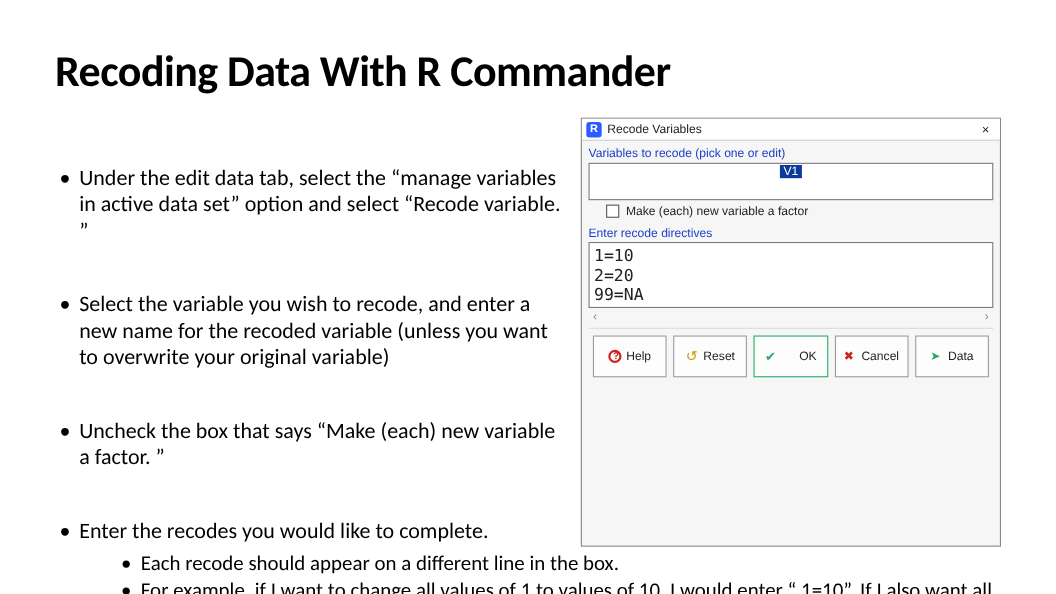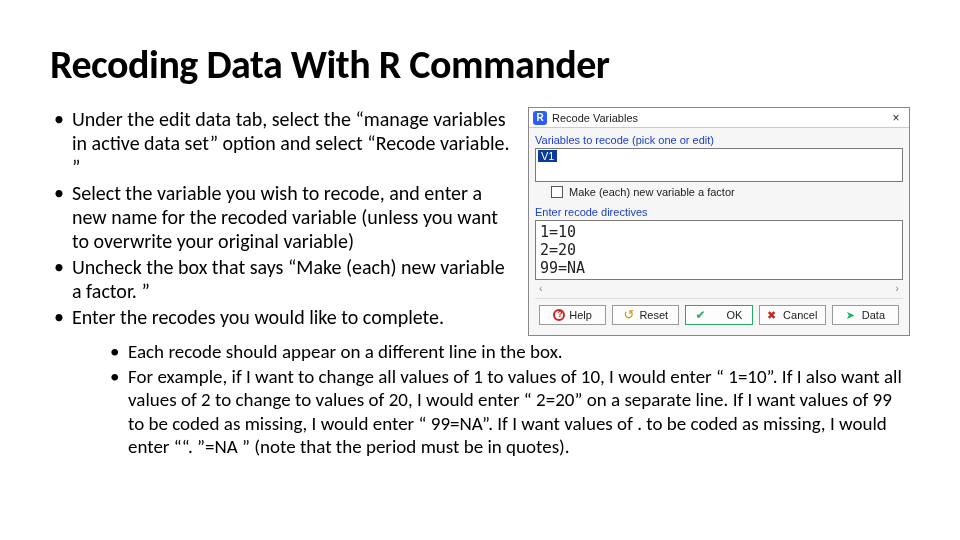--- a/index.html
+++ b/index.html
@@ -31,20 +31,21 @@
   .bullets {
     flex: 1;
     font-size: 20px;
     line-height: 1.2;
   }
   .bullets ul { list-style: none; }
   .bullets > ul > li {
     position: relative;
     padding-left: 22px;
     margin-bottom: 2px;
+    margin-top: 43px;
   }
   .bullets > ul > li::before {
     content: "•";
     position: absolute;
     left: 4px;
     top: 0;
   }
   .sub-bullets {
     font-size: 19px;
     line-height: 1.22;
@@ -88,20 +89,21 @@
     margin-right:5px;
   }
   .dialog-titlebar .close {
     margin-left:auto; width:18px; text-align:center; font-size:12px;
   }
   .dialog-body { padding: 4px 6px 6px 6px; }
   .section-label { color:#1a3ec8; font-size:11px; margin-top:2px; }
   .listbox {
     border:1px solid #7a7a7a; background:#fff; height:34px; margin-top:2px;
     padding:1px 2px;
+    text-align:center;
   }
   .listbox .selected {
     background:#0a3a9a; color:#fff; padding:0 3px; display:inline-block;
     font-size:11px;
   }
   .field-row { display:flex; align-items:center; gap:6px; margin-top:8px; }
   .field-row label { color:#222; font-size:11px; }
   .textfield {
     border:1px solid #7a7a7a; background:#fff; height:16px;
     flex:1; padding:0 3px; font-size:11px; display:flex; align-items:center;
@@ -119,21 +121,21 @@
     display:flex; justify-content:space-between; padding:0 4px;
     color:#888; font-size:11px; margin-top:2px;
   }
   .button-row {
     display:flex; gap:6px; justify-content:space-between;
     padding:6px 4px 4px 4px; border-top:1px solid #ddd; margin-top:4px;
     background:#f6f6f6;
   }
   .btn {
     flex:1; border:1px solid #9a9a9a; background:#fdfdfd;
-    height:20px; display:flex; align-items:center; justify-content:center;
+    height:38px; display:flex; align-items:center; justify-content:center;
     gap:4px; font-size:11px; color:#222;
   }
   .btn.primary { border:1px solid #2a6;gap:19px; }
   .ico { width:12px; height:12px; display:inline-block; }
   .ico-help { border:2px solid #c22; border-radius:50%; position:relative; }
   .ico-help::after{content:"?";color:#c22;font-size:9px;position:absolute;left:2px;top:-2px;font-weight:bold;}
   .ico-reset::before{content:"↺";color:#c90;font-size:13px;line-height:12px;}
   .ico-ok::before{content:"✔";color:#2a6;font-size:12px;line-height:12px;}
   .ico-cancel::before{content:"✖";color:#c22;font-size:11px;line-height:12px;}
   .ico-apply::before{content:"➤";color:#2a6;font-size:11px;line-height:12px;}

